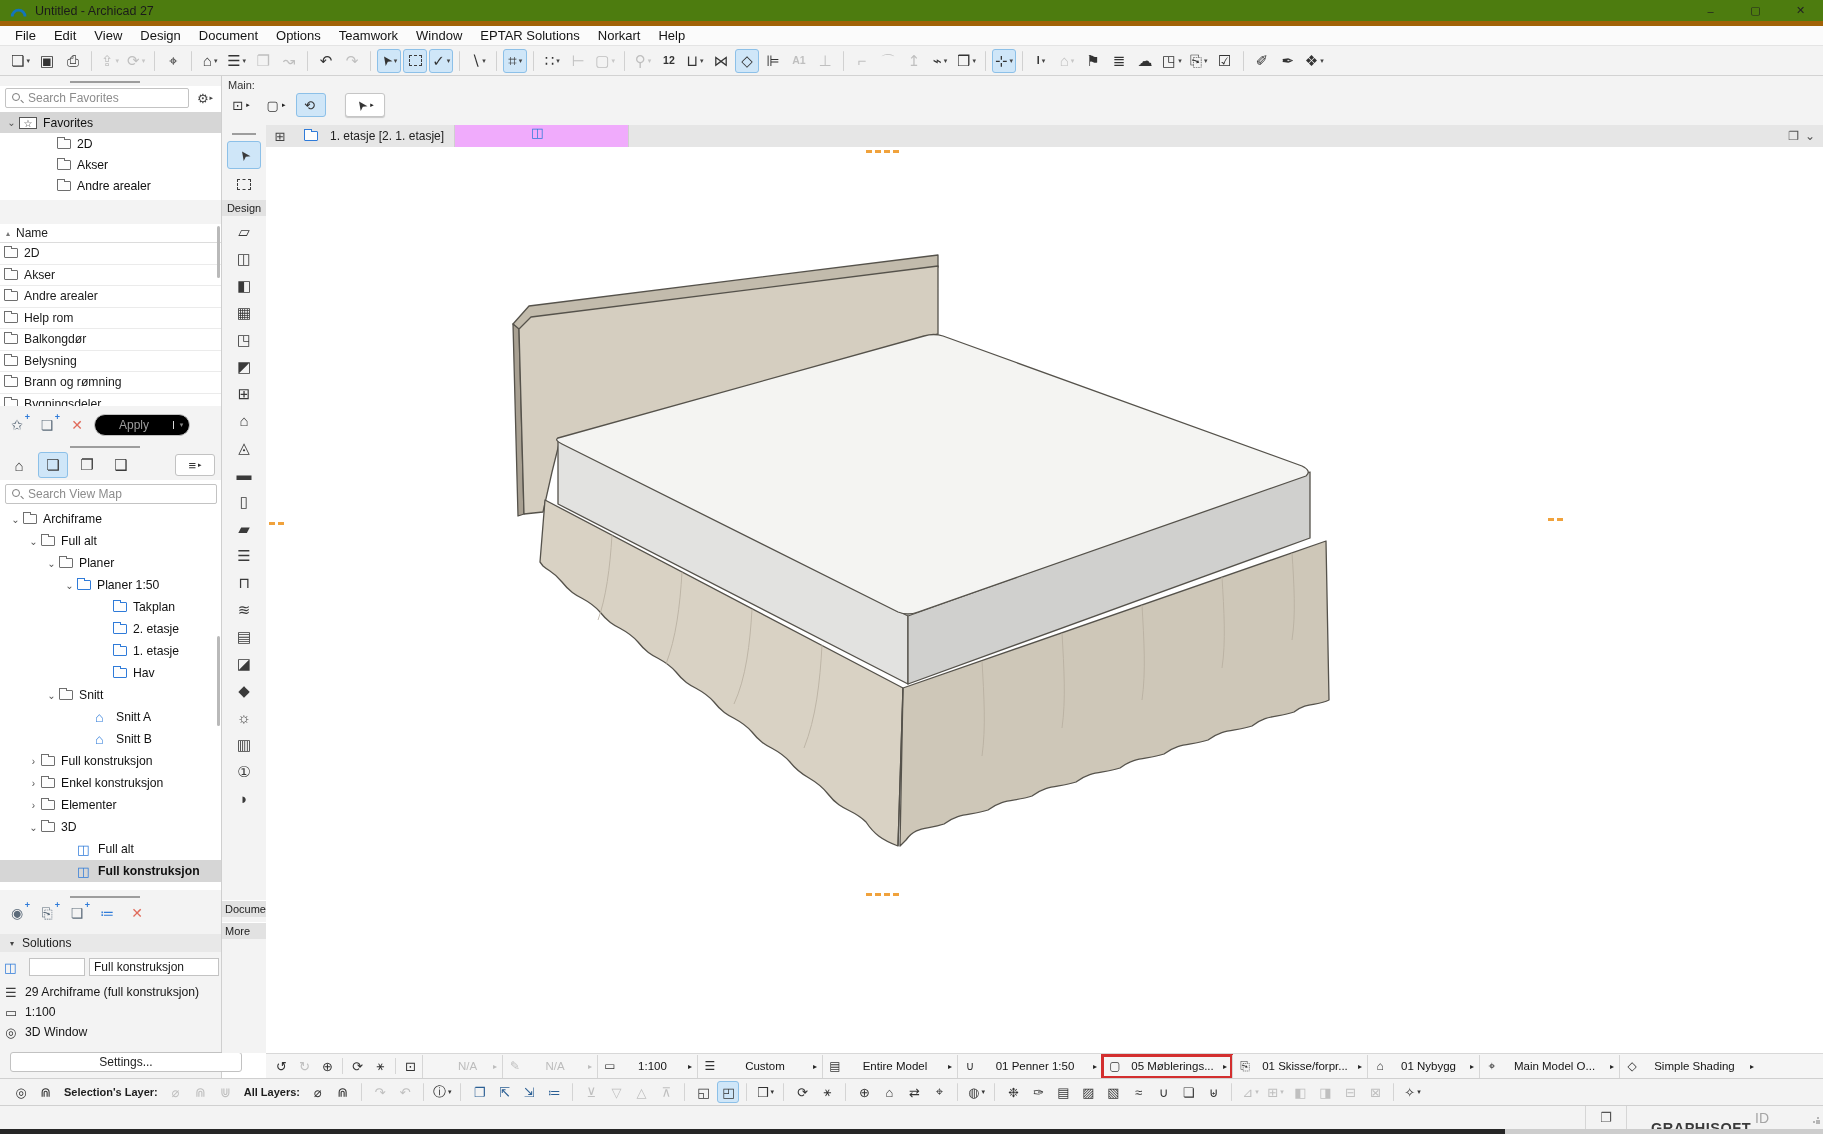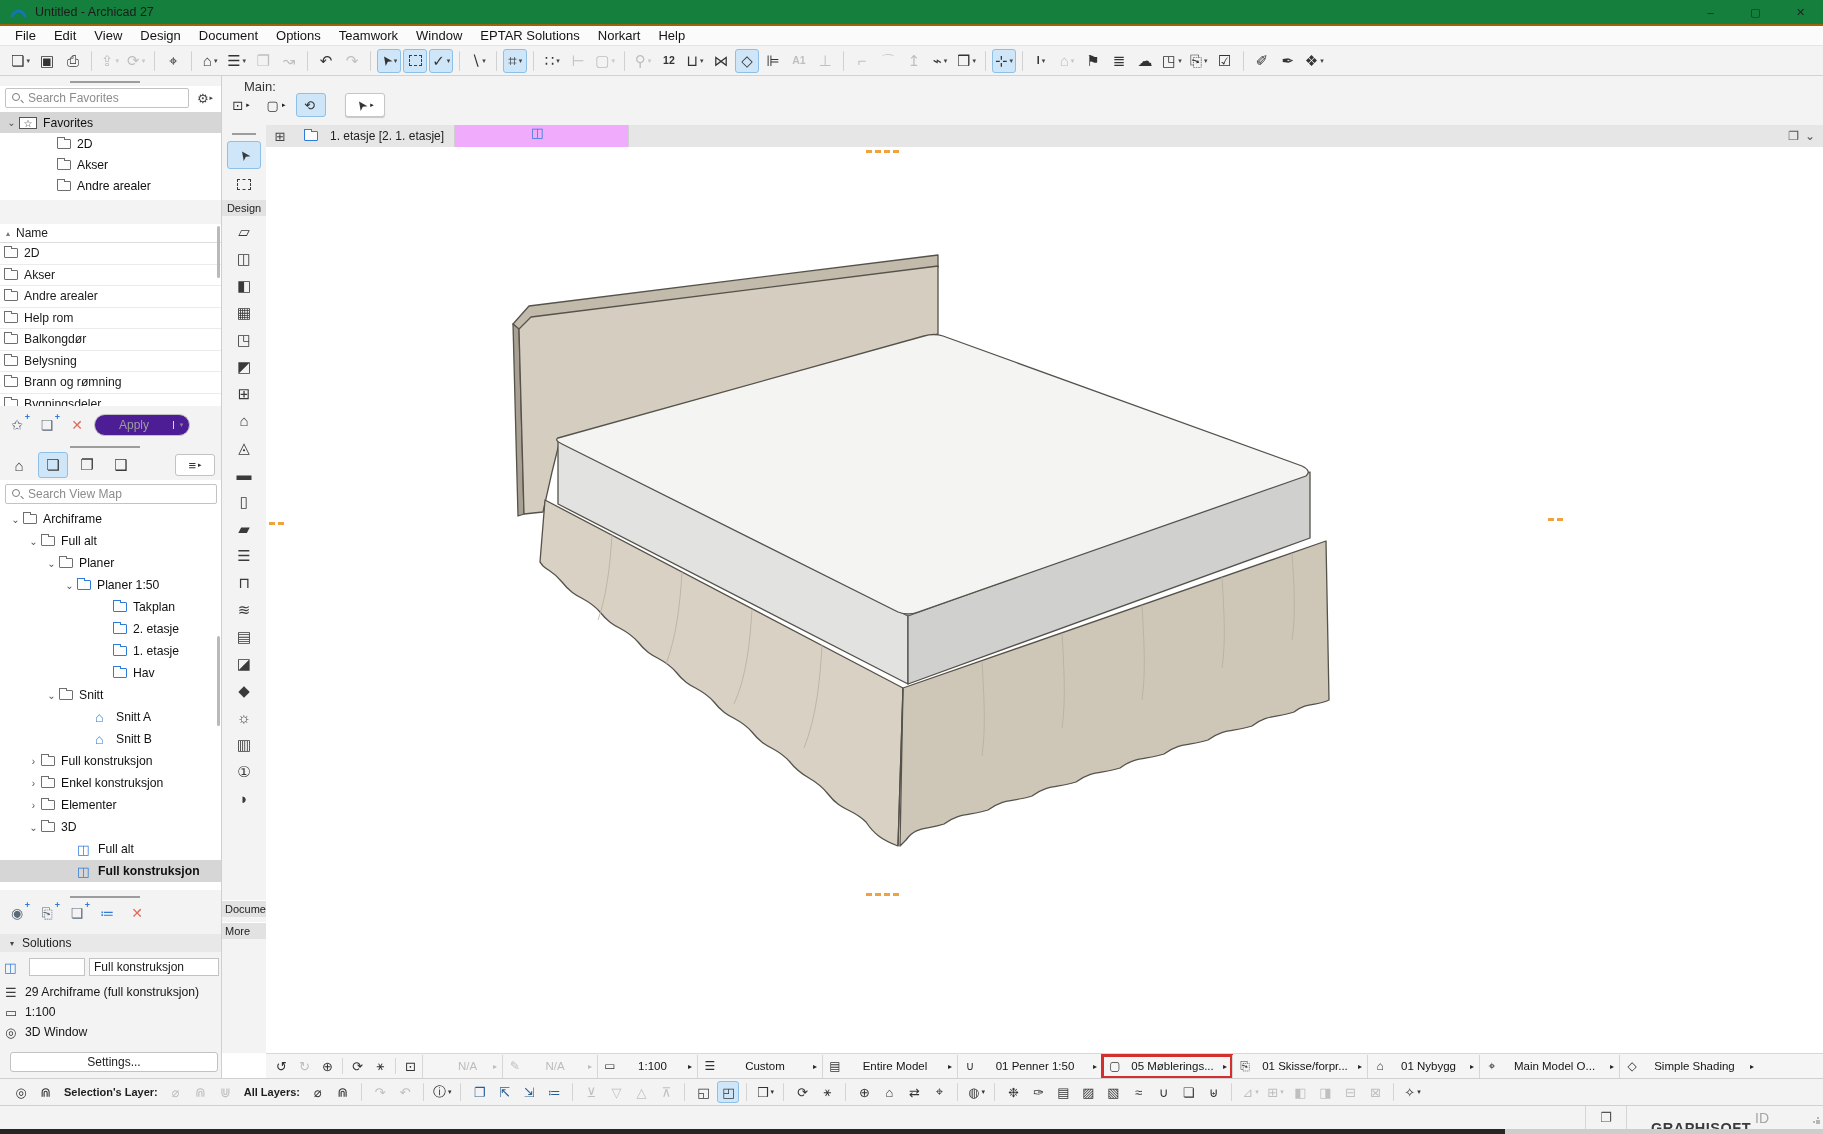--- a/index.html
+++ b/index.html
@@ -3,22 +3,22 @@
 <meta charset="utf-8">
 <style>
   * { margin:0; padding:0; box-sizing:border-box; }
   html,body { background:#888; }
   body { font-family:"Liberation Sans","DejaVu Sans",sans-serif; }
   #app { position:relative; width:1823px; height:1134px; background:#fff; overflow:hidden;
          color:#1a1a1a; font-size:12px; user-select:none; }
   .abs { position:absolute; }
 
   
-  .titlebar { position:absolute; left:0; top:0; width:1823px; height:26px; background:#15803d;
-              display:flex; align-items:center; border-bottom:2px solid #a16207; }
+  .titlebar { position:absolute; left:0; top:0; width:1823px; height:26px; background:#4d7c0f;
+              display:flex; align-items:center; border-bottom:5px solid #a16207; }
   .titlebar .logo { margin:0 8px 0 10px; display:flex; align-items:center; }
   .titlebar .ttext { font-size:12.5px; color:#1b1b1b; }
   .wctrls { margin-left:auto; display:flex; height:100%; }
   .wbtn { width:45px; height:100%; display:flex; align-items:center; justify-content:center;
           font-size:11px; color:#222; }
 
   
   .menubar { position:absolute; left:0; top:26px; width:1823px; height:19px; background:#fbfbfb;
              display:flex; align-items:center; padding-left:6px; }
   .menu-item { padding:0 9px; font-size:13px; line-height:19px; color:#141414; }
@@ -35,21 +35,21 @@
   .tbi.dis { color:#bfbfbf; }
   .tbi.dis .dd { color:#c6c6c6; }
   .tbi.act { background:var(--accent); border-color:var(--accent-border); }
   .tbi.sep { width:1px; min-width:1px; height:20px; padding:0; background:#d1d1d1; border:none; margin:0 4px; }
   .tbi.txt .g { font-size:10.5px; font-weight:bold; }
   .cur .g { display:inline-block; transform:rotate(-125deg); font-size:13px; }
   .dbox .g { width:13px; height:11px; border:1px dashed #3c3c3c; }
 
   
   .dock { position:absolute; left:222px; top:76px; width:1601px; height:49px; background:#f3f3f3; }
-  .dock .dlabel { position:absolute; left:22px; top:3px; font-size:13px; color:#333; }
+  .dock .dlabel { position:absolute; left:6px; top:3px; font-size:11px; color:#333; }
   .dock .dbtns { position:absolute; left:4px; top:17px; display:flex; gap:5px; align-items:center; }
   .mini { height:24px; min-width:30px; padding:0 4px; border-radius:3px; display:inline-flex;
           align-items:center; justify-content:center; font-size:13px; color:#333; border:1px solid transparent; }
   .mini.act { background:var(--accent); border-color:var(--accent-border); }
   .mini.raised { background:#fff; border-color:#c6c6c6; box-shadow:0 1px 1px rgba(0,0,0,.18); margin-left:14px; min-width:40px; }
   .mini .fly { font-size:7px; margin-left:3px; color:#222; }
 
   
   .sidebar { position:absolute; left:0; top:76px; width:222px; height:1002px; background:#f3f3f3;
              border-right:1px solid #cfcfcf; }
@@ -82,40 +82,40 @@
   .fico.starbox::before { content:"☆"; font-size:10px; line-height:11px; display:block; color:#333; }
 
   .lrow { display:flex; align-items:center; height:21.5px; font-size:12.2px; border-bottom:1px solid #ebebeb; padding-left:4px; }
   .listhdr { display:flex; align-items:center; height:19px; font-size:12px; border-bottom:1px solid #dcdcdc; padding-left:6px; color:#222; }
   .listhdr .sort { font-size:8px; color:#777; margin-right:6px; }
 
   .sbtn { width:26px; height:22px; display:inline-flex; align-items:center; justify-content:center; font-size:14px; color:#5c6b7a; position:relative; }
   .sbtn.red { color:#e06a5a; }
   .sbtn.blueicon { color:var(--blue); }
   .sbtn.plus::after { content:"+"; position:absolute; right:0px; top:-2px; font-size:9px; font-weight:bold; color:var(--blue); }
-  .applybtn { position:absolute; left:94px; top:0; width:96px; height:22px; background:#4c1d95; border:1px solid #c2c2c2;
+  .applybtn { position:absolute; left:94px; top:0; width:96px; height:22px; background:#000000; border:1px solid #c2c2c2;
               border-radius:11px; display:flex; align-items:center; }
   .applybtn .alabel { flex:1; text-align:center; color:#9d9d9d; font-size:12px; }
   .applybtn .add { width:16px; border-left:1px solid #d8d8d8; font-size:7px; color:#888; text-align:center; }
 
   .navrow { position:absolute; left:4px; display:flex; gap:4px; align-items:center; }
   .navbtn { width:30px; height:26px; border:1px solid transparent; border-radius:3px; display:flex; align-items:center;
             justify-content:center; font-size:15px; color:#3b3b3b; }
   .navbtn.act { background:var(--accent); border-color:var(--accent-border); }
   .navmenu { position:absolute; right:6px; top:2px; width:40px; height:22px; border:1px solid #c2c2c2; border-radius:3px;
              background:#fff; display:flex; align-items:center; justify-content:center; font-size:13px; color:#333; }
   .navmenu .fly { font-size:7px; margin-left:2px; }
 
   .propshdr { position:absolute; left:0; width:221px; height:18px; background:#e8e8e8; display:flex; align-items:center;
               font-size:12px; color:#222; }
   .propshdr .tri { font-size:8px; margin:0 8px 0 10px; color:#444; }
   .prow { display:flex; align-items:center; height:20px; font-size:12.2px; padding-left:5px; color:#161616; }
   .prow .pg { width:20px; font-size:13px; color:#3c3c3c; }
   .field { background:#fff; border:1px solid #c3c3c3; height:18px; display:flex; align-items:center; padding:0 4px; font-size:12px; }
-  .setbtn { position:absolute; left:10px; width:208px; height:20px; background:#fff; border:1px solid #c2c2c2; border-radius:3px;
+  .setbtn { position:absolute; left:10px; width:232px; height:20px; background:#fff; border:1px solid #c2c2c2; border-radius:3px;
             display:flex; align-items:center; justify-content:center; font-size:12px; color:#222; }
   .sthumb { position:absolute; right:1px; width:3px; background:#b9b9b9; border-radius:2px; }
 
   
   .toolstrip { position:absolute; left:222px; top:125px; width:44px; height:928px; background:#f3f3f3; }
   .tsgrip { position:absolute; left:10px; top:8px; width:24px; height:2px; background:#9d9d9d; }
   .tbxcol { position:absolute; left:0; top:16px; width:44px; display:flex; flex-direction:column; align-items:center; gap:4px; }
   .tbx { width:34px; height:23px; display:flex; align-items:center; justify-content:center; font-size:15px; color:#3a3a3a;
          border:1px solid transparent; border-radius:3px; }
   .tbx .hlab { display:none; }

